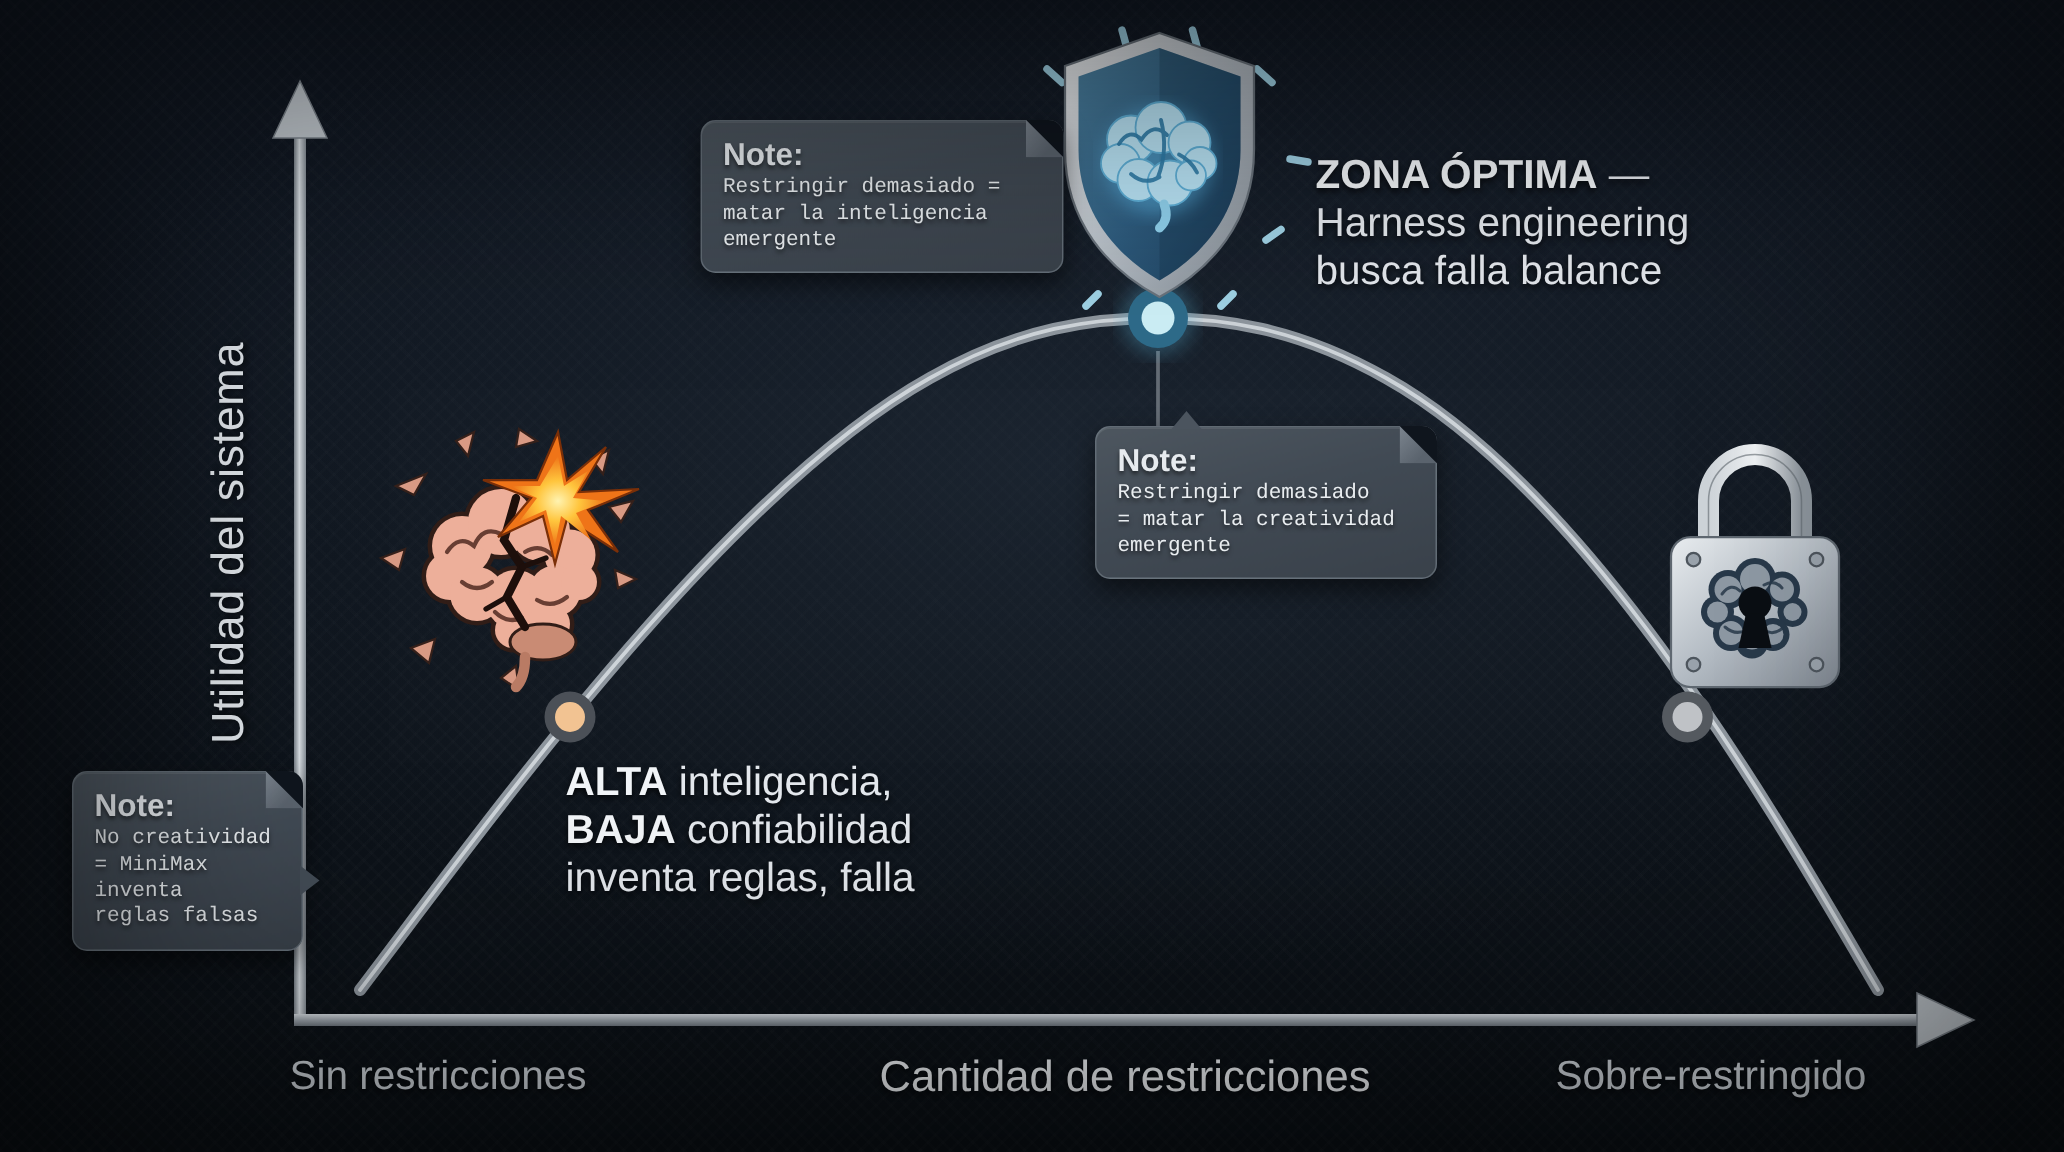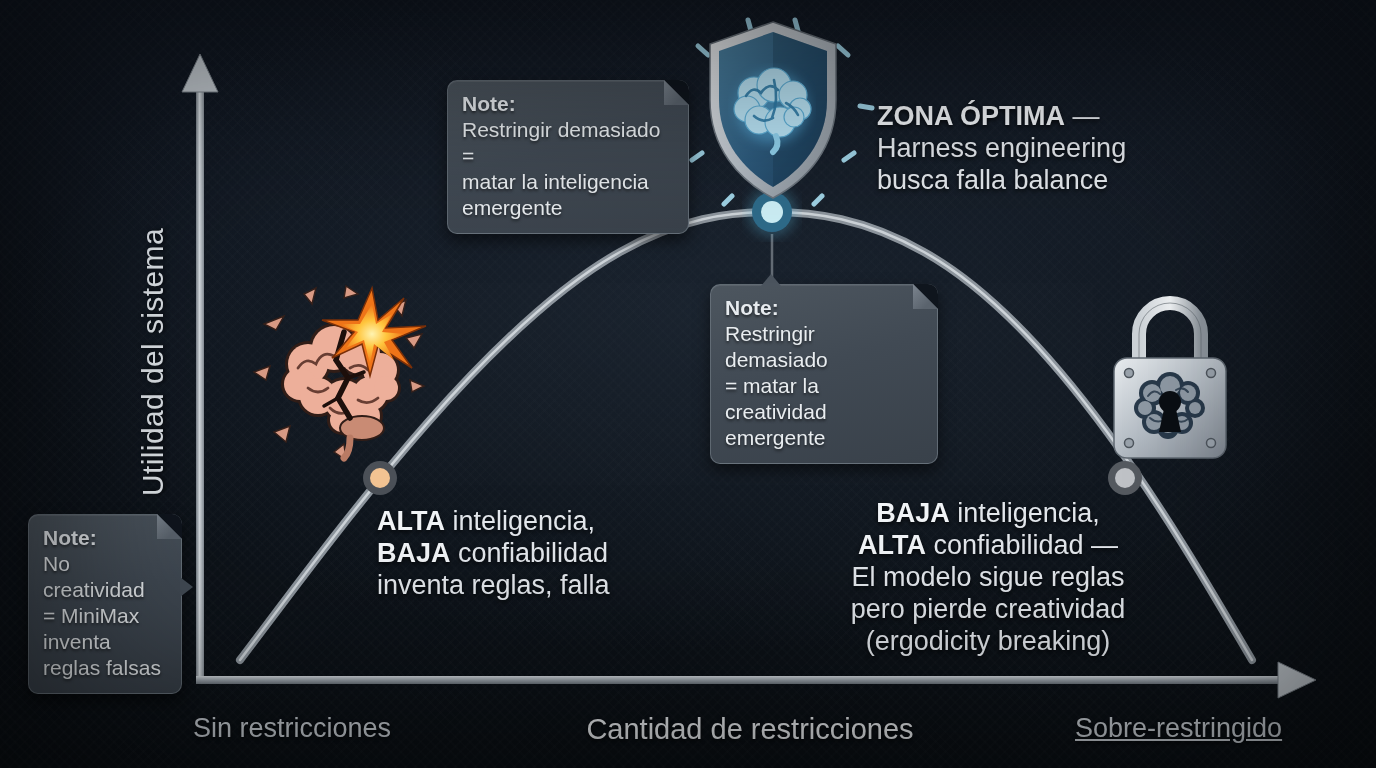--- a/index.html
+++ b/index.html
@@ -22,42 +22,43 @@
   
   .y-label{
     position:absolute;left:153px;top:362px;
     transform:translate(-50%,-50%) rotate(-90deg);
     white-space:nowrap;font-size:30px;letter-spacing:0.4px;color:#dfe4e9;
     text-shadow:0 2px 4px rgba(0,0,0,0.7);
   }
 
   
   .x-label{position:absolute;top:702px;font-size:27px;color:#ccd2d8;
-    text-shadow:0 2px 4px rgba(0,0,0,0.7);white-space:nowrap;margin-top:11px;}
+    text-shadow:0 2px 4px rgba(0,0,0,0.7);white-space:nowrap;}
   .x-label.center{left:750px;transform:translateX(-50%);font-size:29px;color:#eef1f4;}
   .x-label.left{left:193px;}
-  .x-label.right{left:1075px;text-decoration:underline;}
+  .x-label.right{left:1037px;}
 
   
   .note{
     position:absolute;
     background:linear-gradient(165deg,#4d565f 0%,#414a54 45%,#39414a 100%);
     border:1px solid rgba(140,150,160,0.45);
     border-radius:10px;
     box-shadow:0 7px 16px rgba(0,0,0,0.5), inset 0 1px 0 rgba(255,255,255,0.08);
     padding:10px 14px 12px 14px;
     text-shadow:0 2px 3px rgba(0,0,0,0.55);
+    margin-left:20px;
   }
   .note .fold-mask{position:absolute;top:-1px;right:-1px;width:25px;height:25px;
     background:#0f151d;clip-path:polygon(0 0,100% 0,100% 100%);border-top-right-radius:10px;}
   .note .fold{position:absolute;top:-1px;right:-1px;width:25px;height:25px;
     background:linear-gradient(135deg,#7c858f 0%,#5a636d 70%);
     clip-path:polygon(0 0,100% 100%,0 100%);}
   .note-title{font-weight:bold;font-size:21px;line-height:1.25;}
-  .note-line{font-size:21px;line-height:1.24;color:#e9edf0;}
+  .note-line{font-size:14px;line-height:1.24;color:#e9edf0;font-family:Liberation Mono, monospace;}
   .note .tail-up{position:absolute;top:-11px;width:0;height:0;
     border-left:10px solid transparent;border-right:10px solid transparent;
     border-bottom:12px solid #4b545e;}
   .note .tail-right{position:absolute;right:-12px;width:0;height:0;
     border-top:10px solid transparent;border-bottom:10px solid transparent;
     border-left:13px solid #434c56;}
 
   
   .annot{position:absolute;font-size:27px;line-height:32px;color:#e4e8ed;
     text-shadow:0 2px 4px rgba(0,0,0,0.75);}
@@ -340,21 +341,14 @@
     <div>Harness engineering</div>
     <div>busca falla balance</div>
   </div>
 
   <div class="annot" style="left:377px;top:505px;">
     <div><b>ALTA</b><span> inteligencia,</span></div>
     <div><b>BAJA</b><span> confiabilidad</span></div>
     <div>inventa reglas, falla</div>
   </div>
 
-  <div class="annot center" style="left:818px;top:497px;width:340px;">
-    <div><b>BAJA</b><span> inteligencia,</span></div>
-    <div><b>ALTA</b><span> confiabilidad —</span></div>
-    <div>El modelo sigue reglas</div>
-    <div>pero pierde creatividad</div>
-    <div>(ergodicity breaking)</div>
-  </div>
 
 </div>
 
 </body></html>

